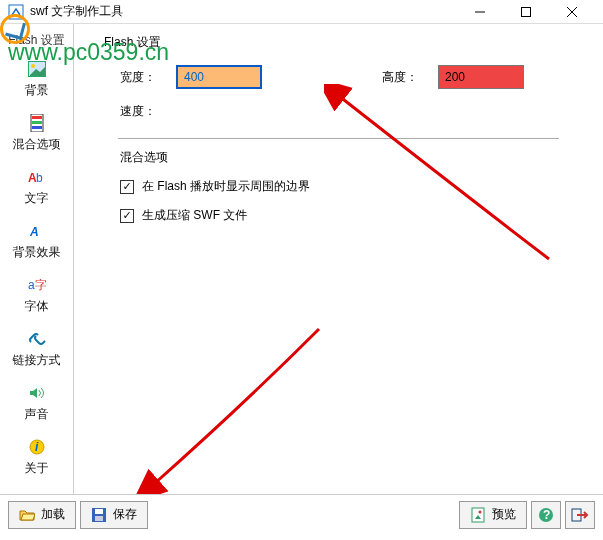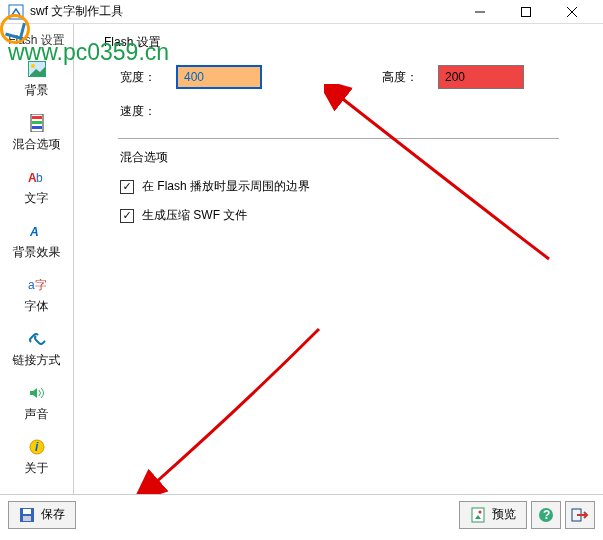--- a/index.html
+++ b/index.html
@@ -211,20 +211,29 @@
           </marker>
         </defs>
       <path d="M185 5 Q110 80 20 160" stroke="#d00" stroke-width="3" fill="none" marker-end="url(#ah2)"></path>
     </svg>
   </div>
 </div>
 
 <div class="bottombar">
   <div class="btn">
     <span class="ico">
+        <svg width="16" height="14">
+          <path d="M1 3 H6 L8 5 H15 V12 H1 Z" fill="#fc6" stroke="#a70"></path>
+          <path d="M2 12 L4 6 H16 L14 12 Z" fill="#fe9" stroke="#a70"></path>
+        </svg>
+      </span>
+    <span>加载</span>
+  </div>
+  <div class="btn">
+    <span class="ico">
         <svg width="14" height="14">
           <rect x="0" y="0" width="14" height="14" fill="#36b"></rect>
           <rect x="3" y="1" width="8" height="5" fill="#fff"></rect>
           <rect x="3" y="8" width="8" height="5" fill="#ccd"></rect>
         </svg>
       </span>
     <span>保存</span>
   </div>
 
   <div class="spacer"></div>

